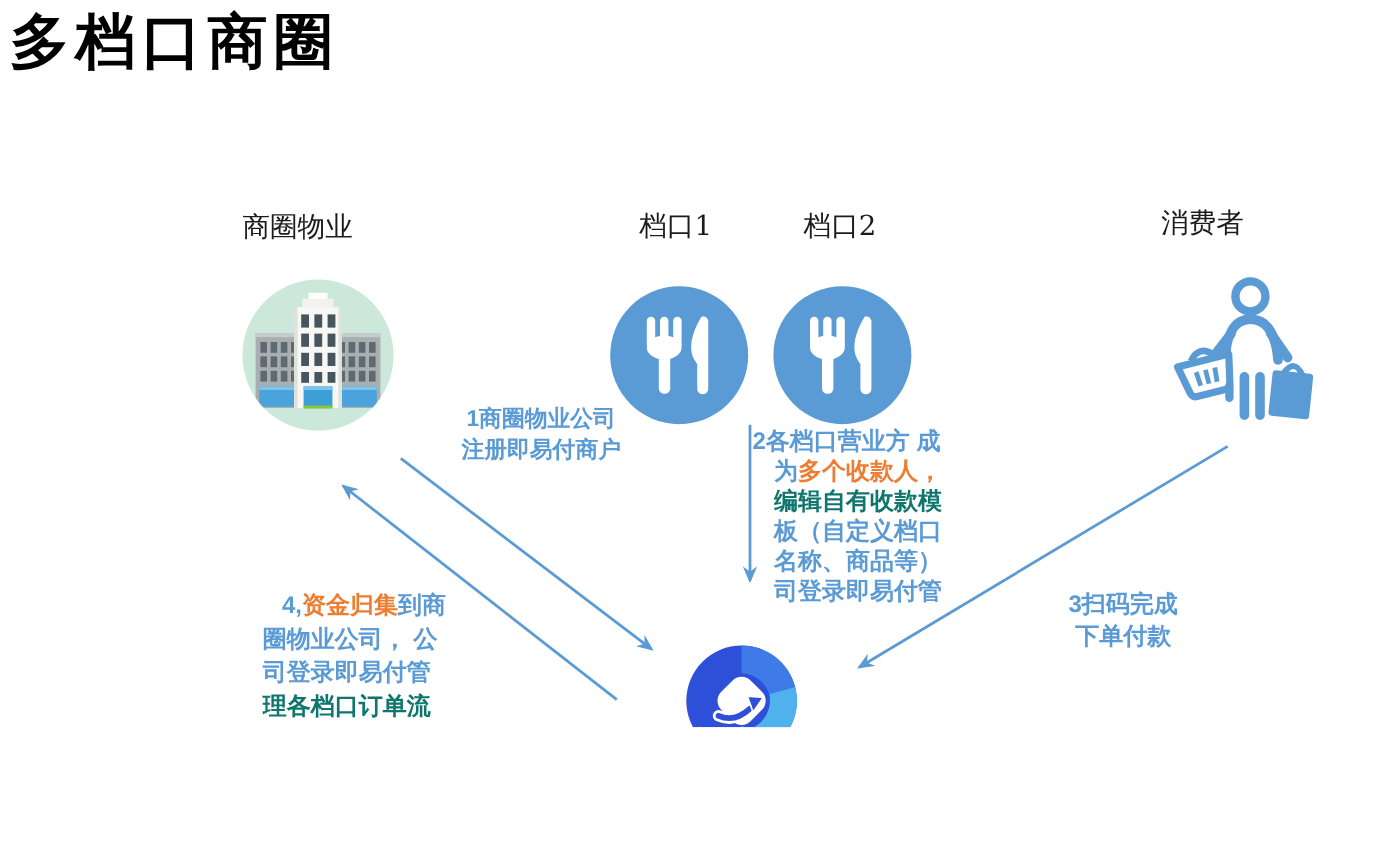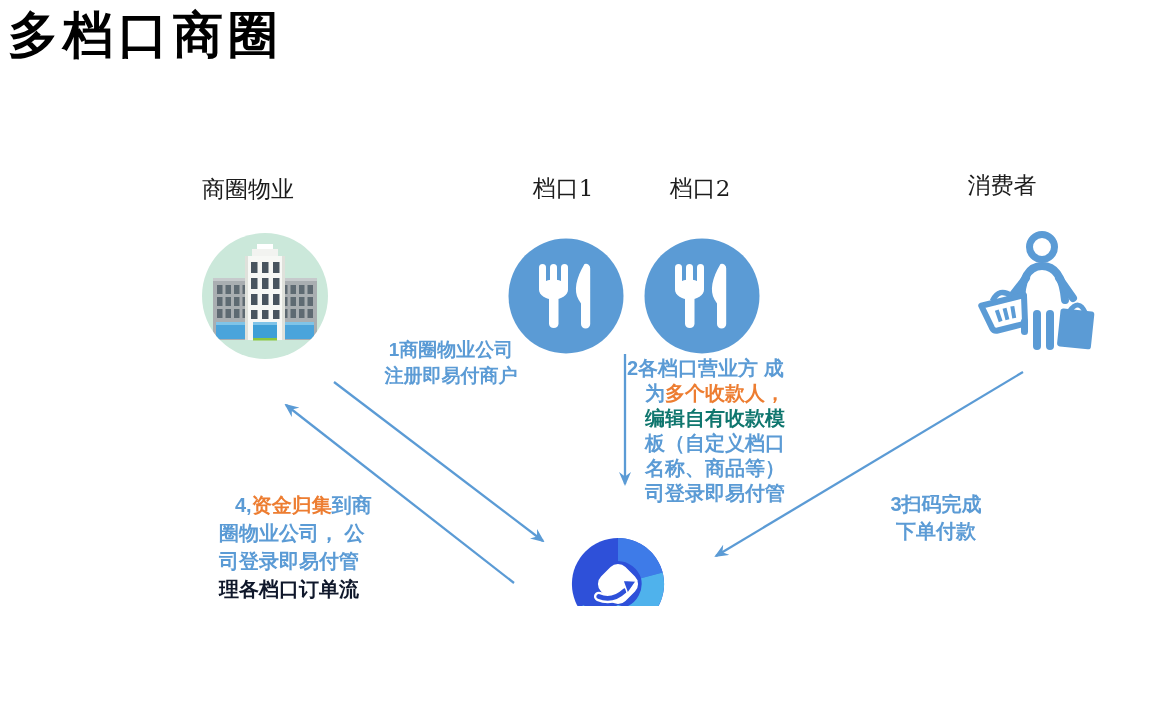--- a/index.html
+++ b/index.html
@@ -205,17 +205,17 @@
       <div><span style="color: rgb(91, 155, 213);">板（自定义档口</span></div>
       <div><span style="color: rgb(91, 155, 213);">名称、商品等）</span></div>
       <div><span style="color: rgb(91, 155, 213);">司登录即易付管</span></div>
     </div>
   <div class="anno anno-pre step3">3扫码完成
 下单付款</div>
   <div class="anno step4">
       <div><span style="color: rgb(91, 155, 213);">4,</span><span style="color: rgb(237, 125, 49);">资金归集</span><span style="color: rgb(91, 155, 213);">到商</span></div>
       <div><span style="color: rgb(91, 155, 213); text-align: right;">圈物业公司， 公</span></div>
       <div><span style="color: rgb(91, 155, 213);">司登录即易付管</span></div>
-      <div><span style="color: #0f172a;">理各档口订单流</span></div>
+      <div><span style="color: #0f766e;">理各档口订单流</span></div>
       <div><span style="color: rgb(91, 155, 213);">水</span></div>
     </div>
 
 </div>
 
 </body></html>

